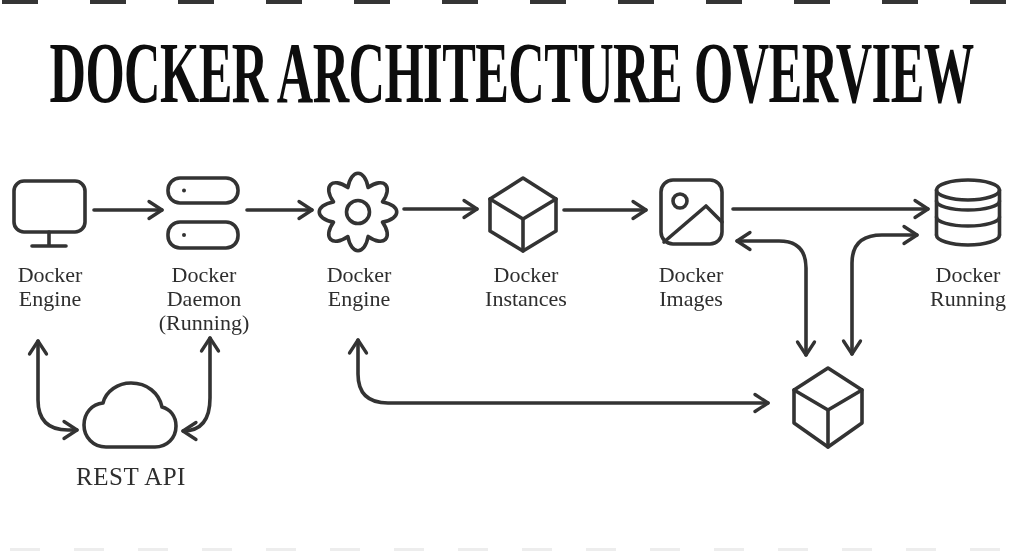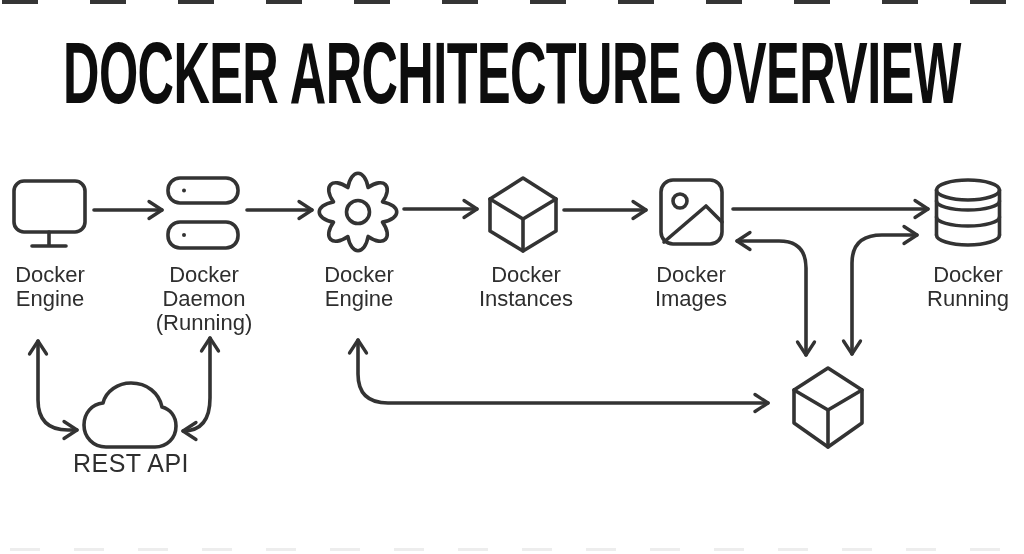--- a/index.html
+++ b/index.html
@@ -7,21 +7,21 @@
     --title:#0d0d0d;
     --label:#2e2e2e;
     --bg:#ffffff;
   }
   html,body{margin:0;padding:0;background:#f5f5f5;}
   .stage{
     position:relative;
     width:1024px;height:554px;
     background:var(--bg);
     overflow:hidden;
-    font-family:Liberation Sans, sans-serif;
+    font-family:Liberation Serif, serif;
     margin:0 auto;
   }
   .top-dashes{
     position:absolute;top:0;left:2px;right:0;height:4px;
     background:repeating-linear-gradient(90deg, rgba(25,25,25,.88) 0 36px, transparent 36px 88px);
   }
   .bottom-dashes{
     position:absolute;bottom:3px;left:10px;right:0;height:3px;
     background:repeating-linear-gradient(90deg, rgba(0,0,0,.07) 0 30px, transparent 30px 64px);
   }
@@ -176,18 +176,18 @@
   <div class="label" style="left:691px;top:263px;">
     <span class="line">Docker</span>
     <span class="line">Images</span>
   </div>
 
   <div class="label" style="left:968px;top:263px;">
     <span class="line">Docker</span>
     <span class="line">Running</span>
   </div>
 
-  <div class="label big" style="left:131px;top:450px;">
+  <div class="label big" style="left:131px;top:464px;">
     <span class="line">REST API</span>
   </div>
 
 
 </div>
 
 </body></html>

